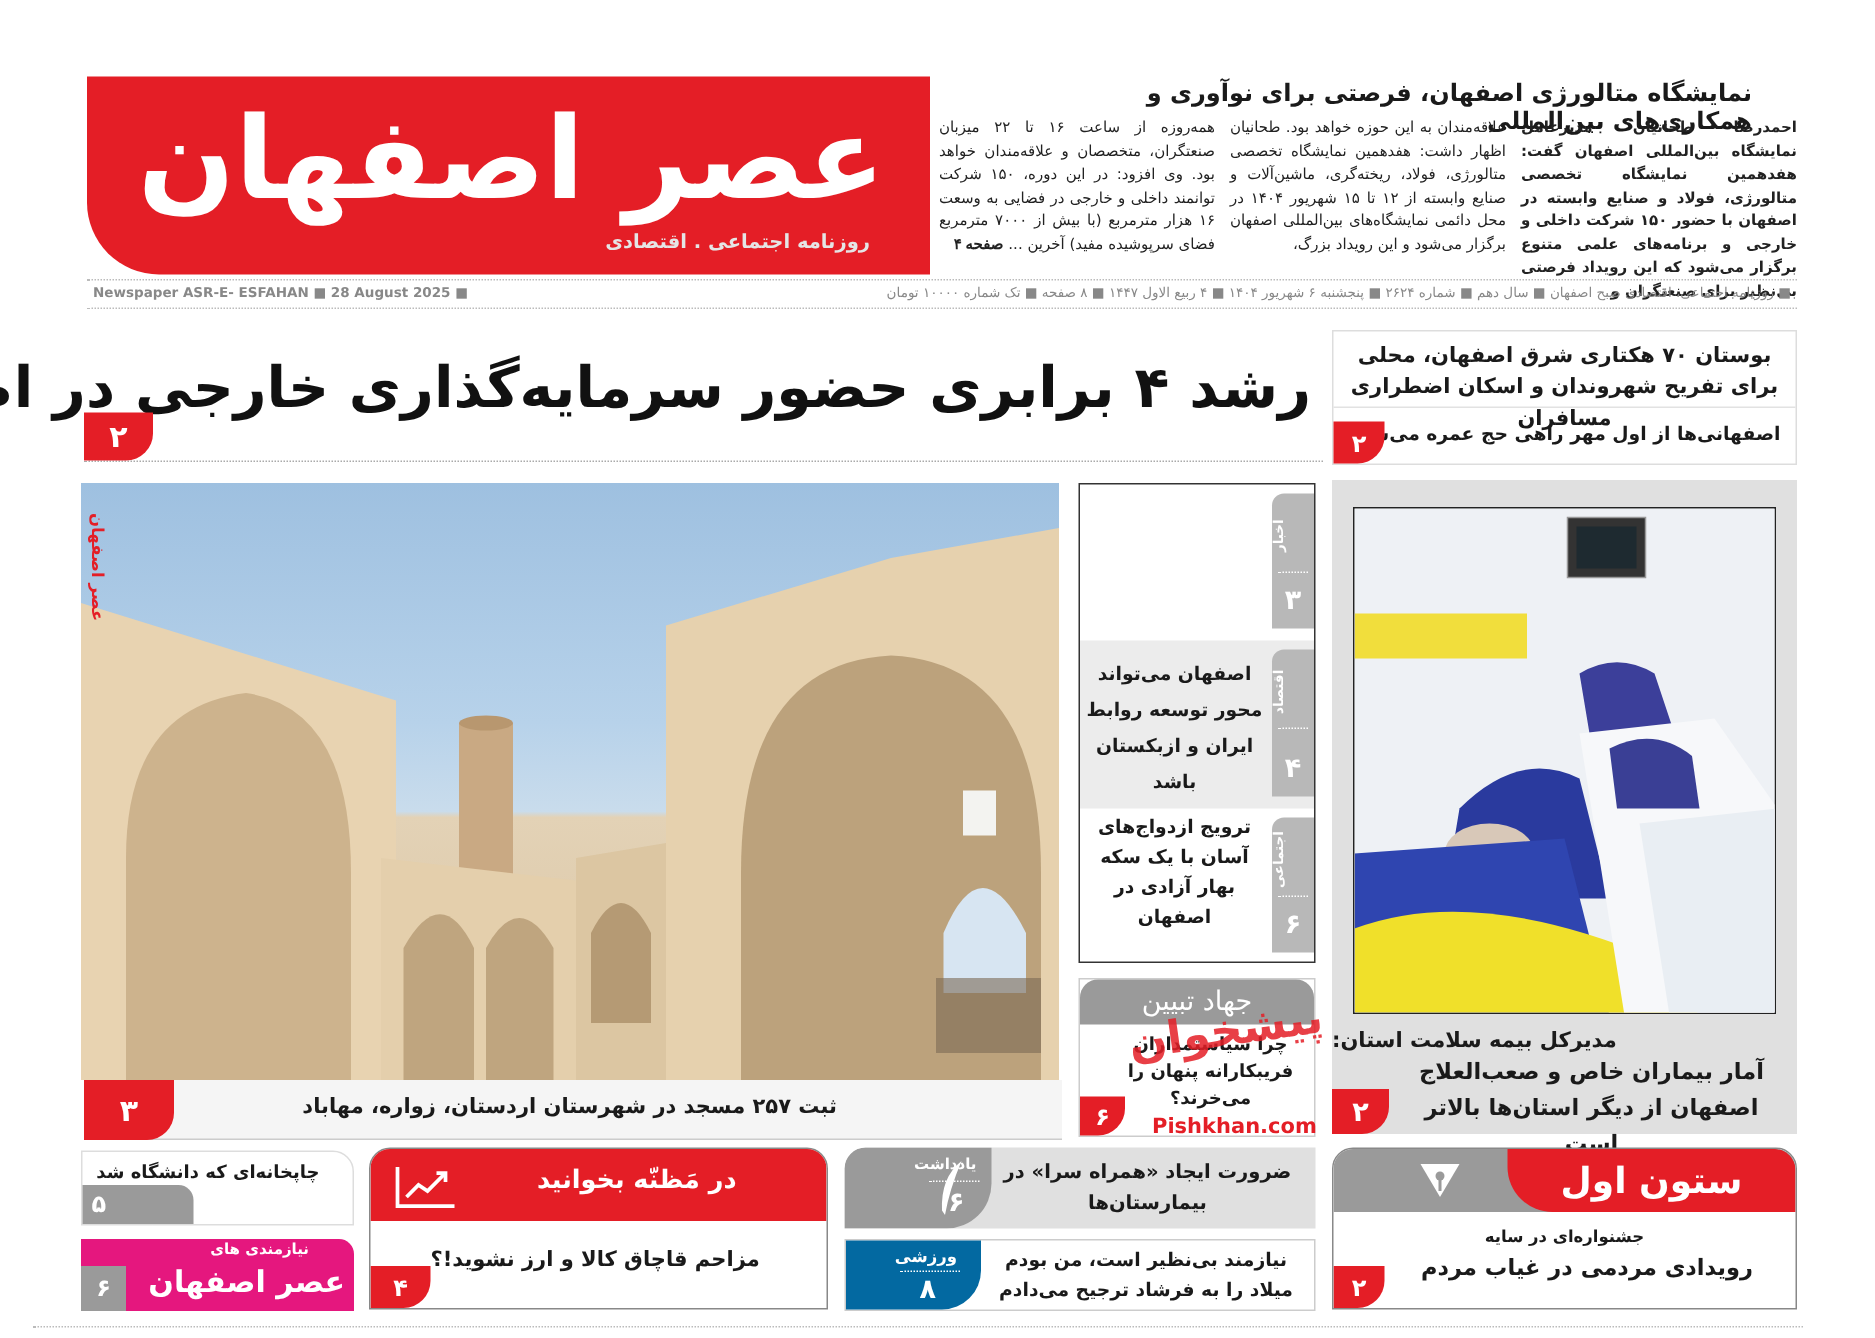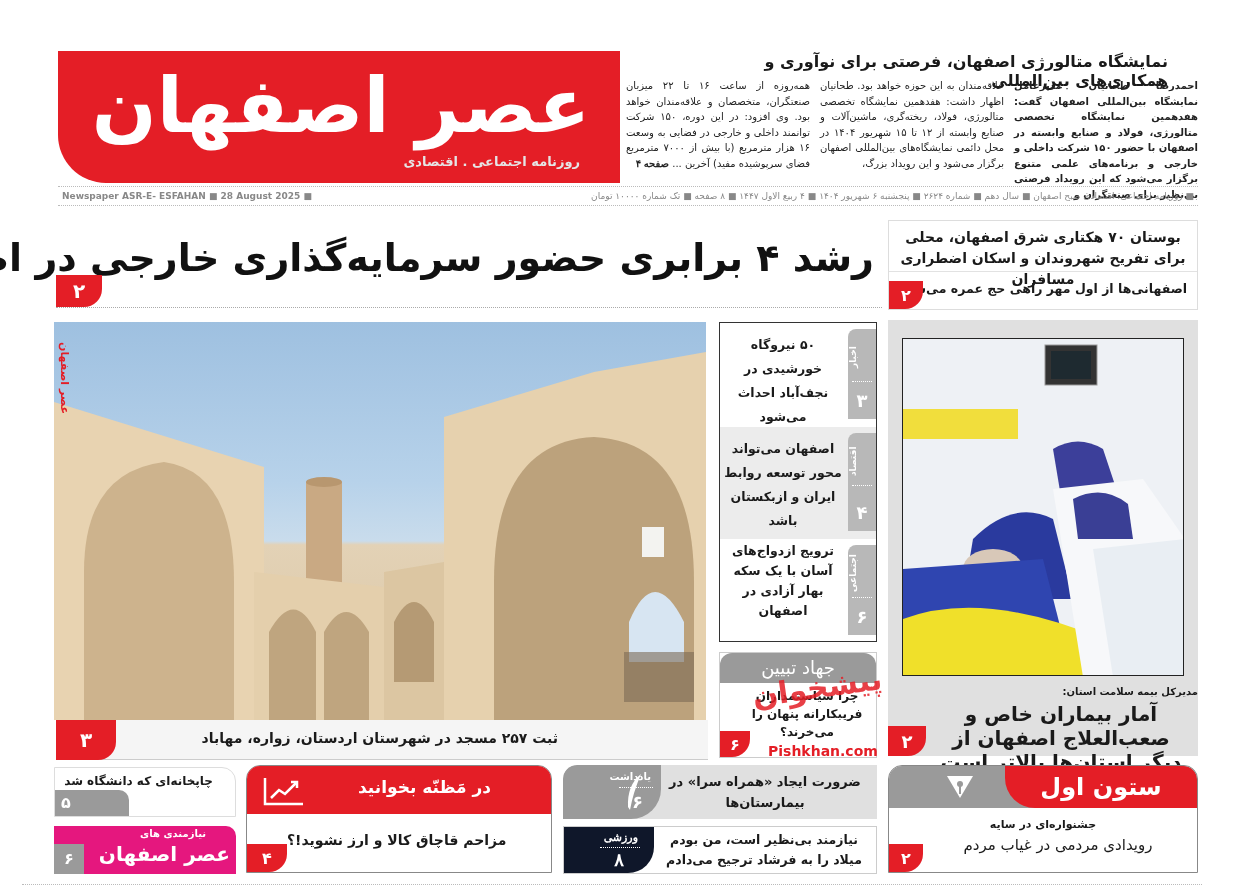--- a/index.html
+++ b/index.html
@@ -59,43 +59,43 @@
   .jahad { left: 719px; top: 652px; width: 158px; height: 106px; border: 1px solid #ccc; background: #fff; }
   .jahad-head { position: absolute; left: 0; right: 0; top: 0; height: 30px; background: #9a9a9a; border-radius: 12px 12px 0 0; color: #fff; text-align: center; font-size: 18px; line-height: 30px; direction: rtl; }
   .jahad-txt { position: absolute; left: 24px; right: 6px; top: 34px; text-align: center; font-weight: bold; font-size: 12px; line-height: 18px; direction: rtl; }
   .jahad .badge { position: absolute; left: 0; bottom: 0; width: 30px; height: 26px; font-size: 16px; }
   .pk-wm { left: 752px; top: 670px; color: #e41e26; font-size: 30px; font-weight: bold; opacity: 0.85; transform: rotate(-8deg); direction: rtl; }
   .pk-url { left: 768px; top: 743px; color: #e41e26; font-size: 14px; font-weight: bold; }
 
   
   .medbox { left: 888px; top: 320px; width: 310px; height: 436px; background: #e0e0e0; }
   .medphoto { position: absolute; left: 14px; top: 18px; width: 282px; height: 338px; border: 1px solid #222; overflow: hidden; background: #f2f4f7; }
-  .medcap-k { position: absolute; right: 0; left: 0; top: 366px; text-align: right; font-size: 10px; font-weight: bold; direction: rtl; }
-  .medcap-t { position: absolute; right: 14px; left: 50px; top: 382px; text-align: center; font-size: 20px; font-weight: bold; line-height: 24px; direction: rtl; }
+  .medcap-k { position: absolute; right: 0; left: 0; top: 366px; text-align: left; font-size: 14px; font-weight: bold; direction: rtl; }
+  .medcap-t { position: absolute; right: 14px; left: 50px; top: 382px; text-align: center; font-size: 15px; font-weight: bold; line-height: 24px; direction: rtl; }
   .medbox .badge { position: absolute; left: 0; bottom: 0; width: 38px; height: 30px; font-size: 18px; }
 
   
   .sotun { left: 888px; top: 765px; width: 310px; height: 108px; border: 1px solid #888; border-radius: 14px 14px 0 0; overflow: hidden; }
   .sotun-head { position: absolute; left: 0; right: 0; top: 0; height: 42px; background: #9a9a9a; }
   .sotun-red { position: absolute; right: 0; top: 0; width: 192px; height: 42px; background: #e41e26; border-radius: 0 14px 0 30px; color: #fff; font-size: 24px; font-weight: bold; text-align: center; line-height: 42px; direction: rtl; }
   .pen-icon { position: absolute; left: 56px; top: 8px; width: 30px; height: 26px; }
   .sotun-k { position: absolute; left: 0; right: 0; top: 52px; text-align: center; font-size: 11px; font-weight: bold; direction: rtl; }
-  .sotun-t { position: absolute; left: 30px; right: 0; top: 70px; text-align: center; font-size: 15px; font-weight: normal; direction: rtl; }
+  .sotun-t { position: absolute; left: 30px; right: 0; top: 70px; text-align: center; font-size: 15px; font-weight: bold; direction: rtl; }
   .sotun .badge { position: absolute; left: 0; bottom: 0; width: 34px; height: 28px; font-size: 16px; }
 
   .yad { left: 563px; top: 765px; width: 314px; height: 54px; background: #e0e0e0; border-radius: 14px 0 0 0; overflow: hidden; }
   .yad-tab { position: absolute; left: 0; top: 0; bottom: 0; width: 98px; background: #9a9a9a; color: #fff; border-radius: 14px 0 30px 0; }
   .yad-tab .lab { position: absolute; right: 10px; top: 6px; font-size: 10px; font-weight: bold; direction: rtl; }
   .yad-tab .dots { position: absolute; right: 8px; width: 34px; top: 22px; border-top: 1px dotted #fff; }
   .yad-tab .num { position: absolute; right: 18px; top: 26px; font-size: 18px; font-weight: bold; }
   .feather-icon { position: absolute; left: 62px; top: 8px; width: 18px; height: 38px; }
   .yad-t { position: absolute; right: 10px; left: 100px; top: 6px; text-align: center; font-size: 13px; font-weight: bold; line-height: 21px; direction: rtl; }
 
   .varz { left: 563px; top: 826px; width: 314px; height: 48px; border: 1px solid #ccc; }
-  .varz-tab { position: absolute; left: 0; top: 0; bottom: 0; width: 90px; background: #0f172a; color: #fff; border-radius: 0 0 26px 0; font-family: Liberation Serif, serif; }
+  .varz-tab { position: absolute; left: 0; top: 0; bottom: 0; width: 90px; background: #0369a1; color: #fff; border-radius: 0 0 26px 0; }
   .varz-tab .lab { position: absolute; right: 16px; top: 4px; font-size: 11px; font-weight: bold; direction: rtl; }
   .varz-tab .dots { position: absolute; right: 14px; width: 40px; top: 20px; border-top: 1px dotted #fff; }
   .varz-tab .num { position: absolute; right: 30px; top: 22px; font-size: 18px; font-weight: bold; }
   .varz-t { position: absolute; right: 8px; left: 96px; top: 3px; text-align: center; font-size: 12.5px; font-weight: bold; line-height: 20px; direction: rtl; }
 
   .matn { left: 246px; top: 765px; width: 306px; height: 108px; border: 1px solid #888; border-radius: 14px 14px 0 0; overflow: hidden; }
   .matn-head { position: absolute; left: 0; right: 0; top: 0; height: 48px; background: #e41e26; color: #fff; }
   .matn-head .t { position: absolute; right: 60px; top: 11px; font-size: 17px; font-weight: bold; direction: rtl; }
   .chart-icon { position: absolute; left: 16px; top: 10px; width: 42px; height: 30px; }
   .matn-t { position: absolute; right: 30px; left: 40px; top: 66px; text-align: left; font-size: 14px; font-weight: bold; direction: rtl; }
@@ -178,21 +178,20 @@
   <div class="badge">۳</div>
 </div>
 
 <div class="abs midcol">
   <div class="mid-item" style="top:0;height:104px;">
     <div class="tab">
       <span class="lab">اخبار</span>
       <span class="dots"></span>
       <span class="num">۳</span>
     </div>
-    <div class="txt">۵۰ نیروگاه خورشیدی در نجف‌آباد احداث می‌شود</div>
   </div>
   <div class="mid-item" style="top:104px;height:112px;background:#ececec;">
     <div class="tab">
       <span class="lab">اقتصاد</span>
       <span class="dots"></span>
       <span class="num">۴</span>
     </div>
     <div class="txt">اصفهان می‌تواند محور توسعه روابط ایران و ازبکستان باشد</div>
   </div>
   <div class="mid-item" style="top:216px;height:104px;">

